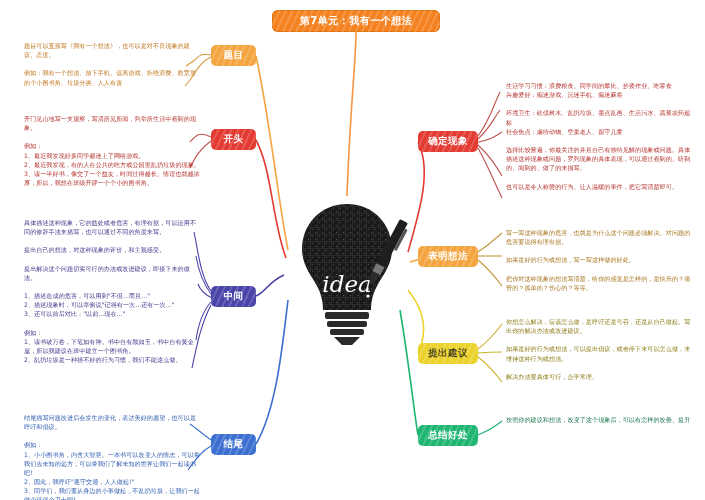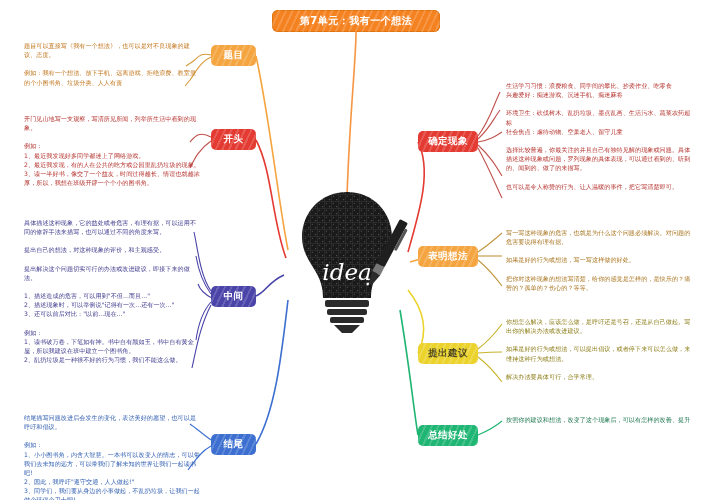--- a/index.html
+++ b/index.html
@@ -118,21 +118,21 @@
 
   .t-xianxiang { left: 506px; top: 81px;  width: 186px; }
   .t-xiangfa   { left: 506px; top: 228px; width: 186px; }
   .t-jianyi    { left: 506px; top: 317px; width: 186px; }
   .t-haochu    { left: 506px; top: 415px; width: 186px; }
 
   
   .bulb-wrap {
     position: absolute;
     left: 272px;
-    top: 184px;
+    top: 196px;
     width: 150px;
     height: 150px;
   }
   .pen {
     position: absolute;
     left: 352px;
     top: 215px;
     width: 70px;
     height: 78px;
   }

